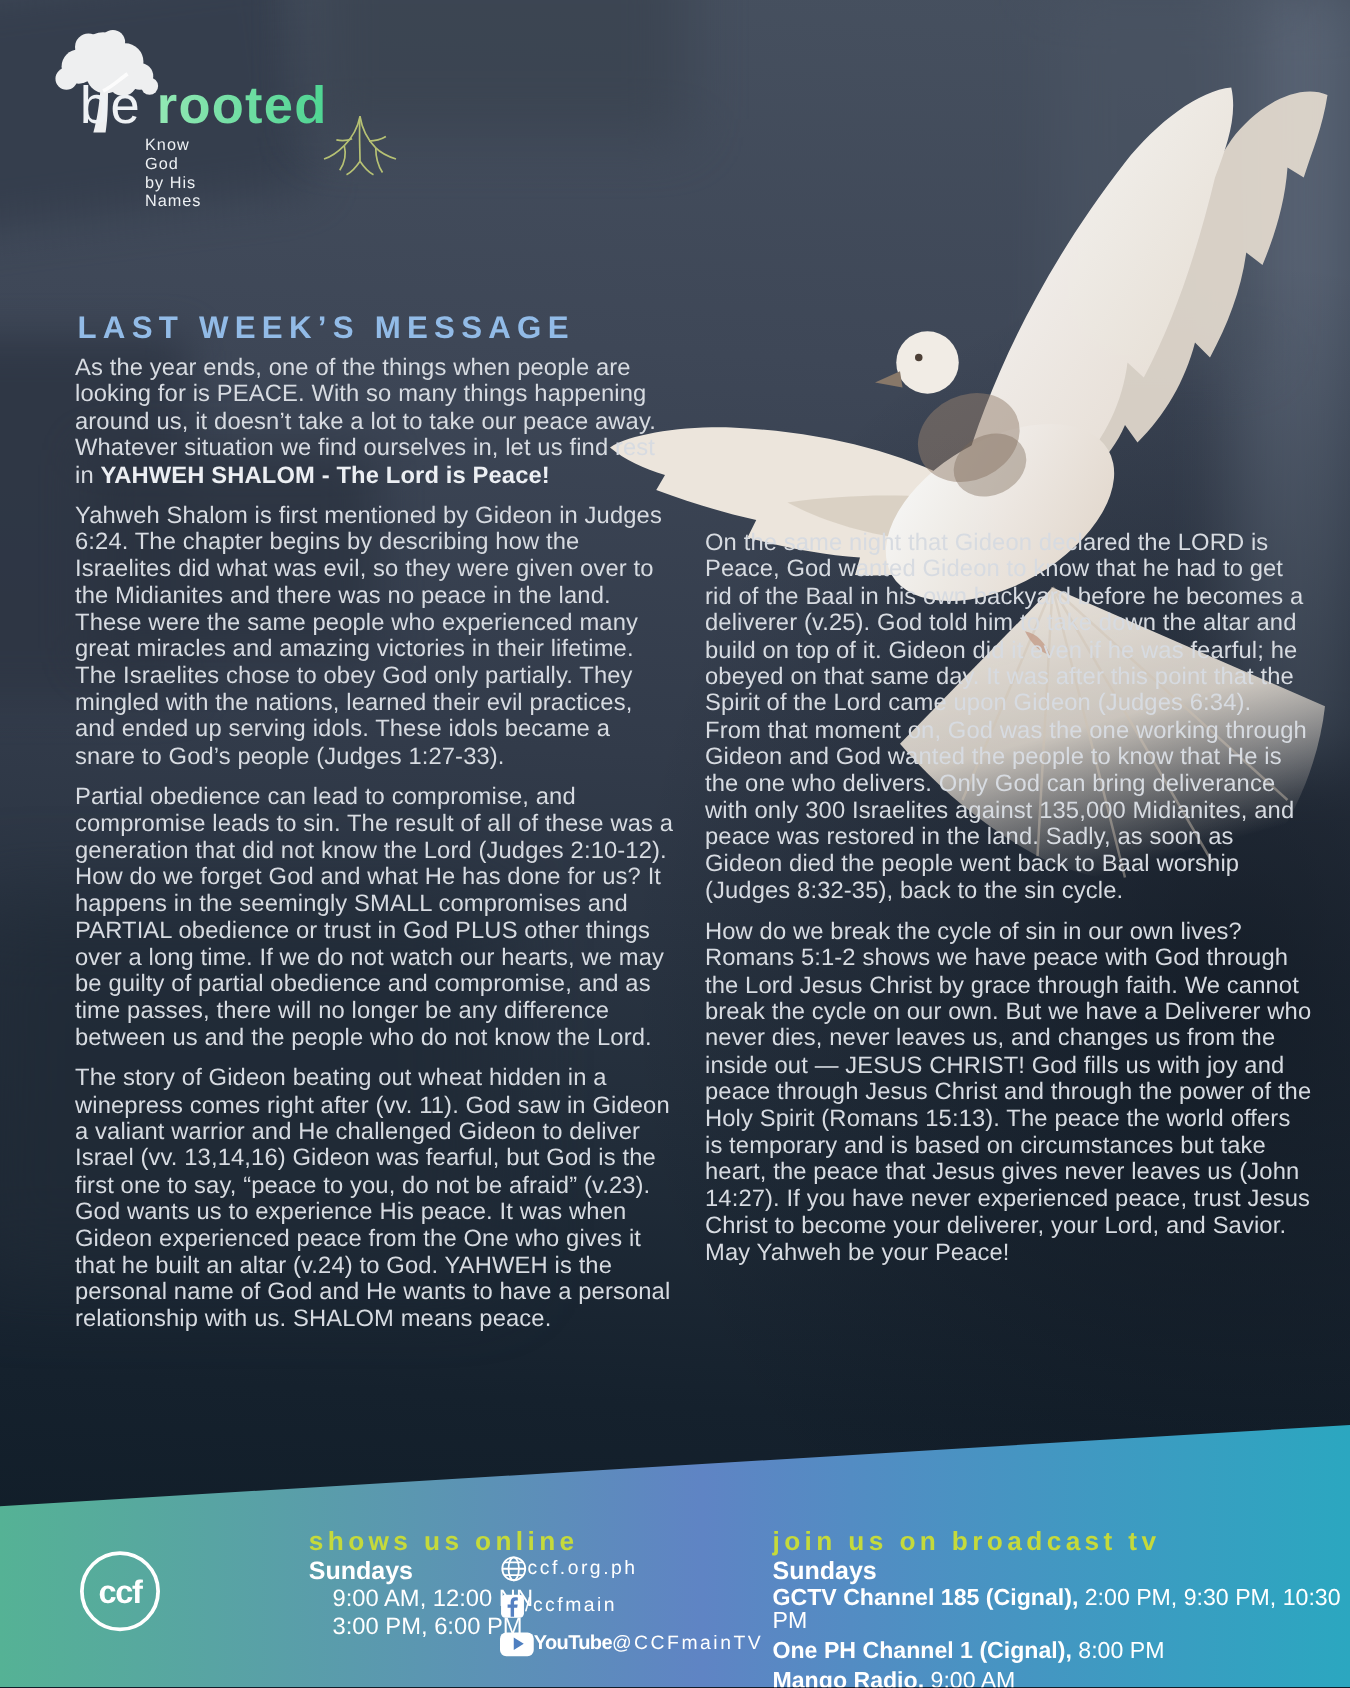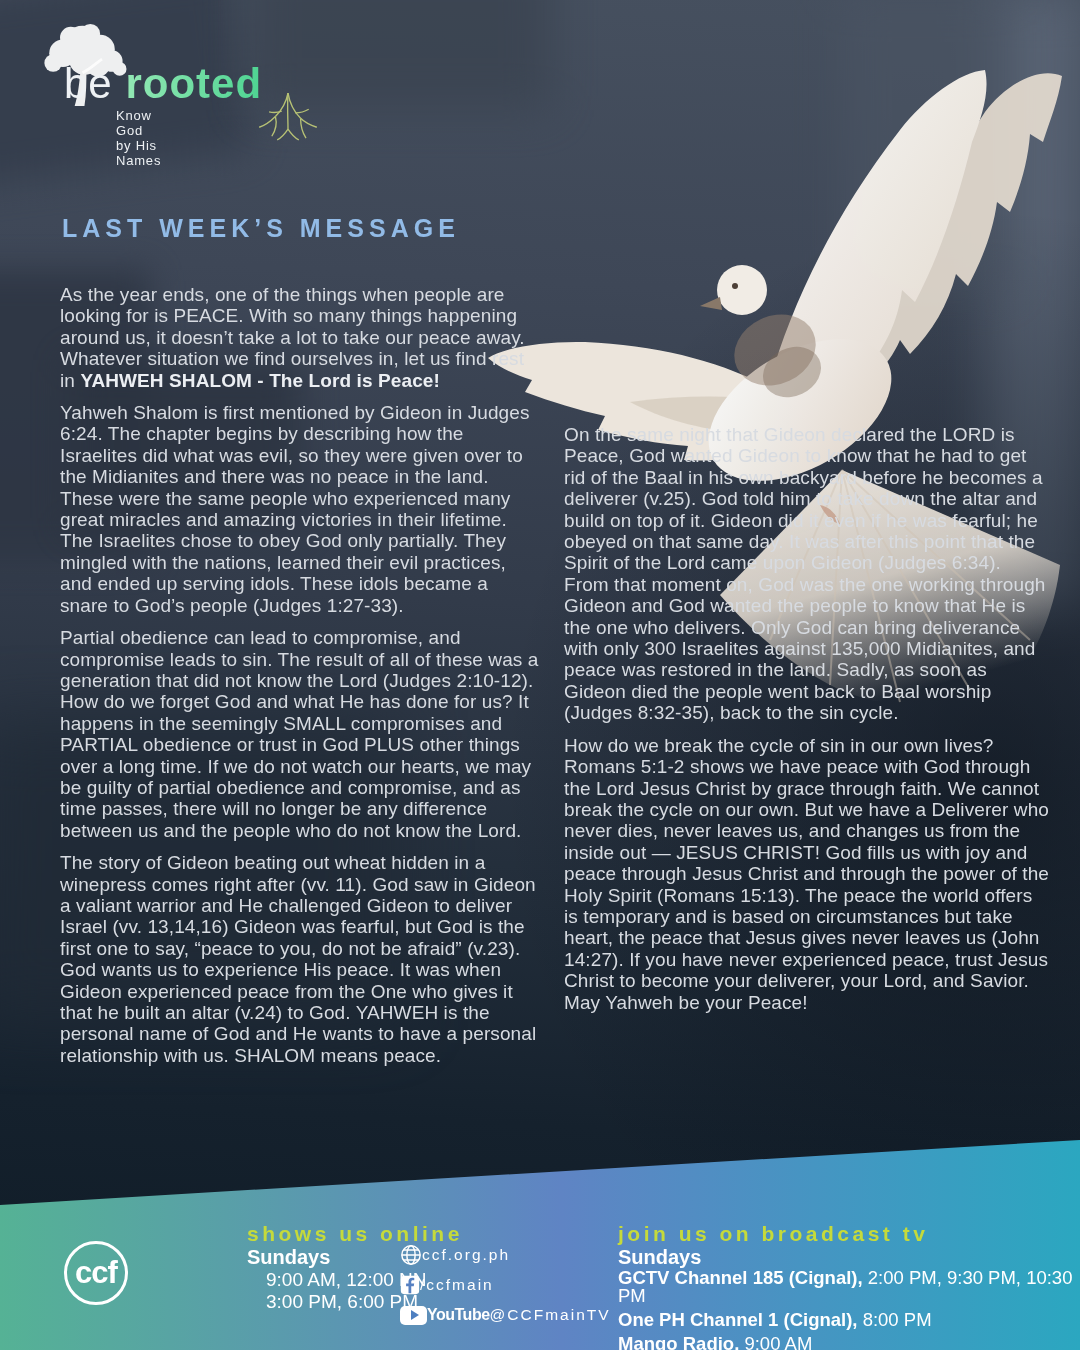--- a/index.html
+++ b/index.html
@@ -22,35 +22,35 @@
 
   .logo{position:absolute;left:0;top:0;z-index:2;}
   .tree{position:absolute;left:30px;top:20px;width:105px;height:88px;}
   .roots{position:absolute;left:252px;top:90px;width:72px;height:52px;}
   .logotext{position:absolute;left:64px;top:60px;font-size:42px;letter-spacing:1px;white-space:nowrap;}
   .logotext .be{font-weight:400;color:#eef1f4;}
   .logotext .rooted{font-weight:700;background:linear-gradient(90deg,#93e8b4,#4ed492);-webkit-background-clip:text;background-clip:text;color:transparent;}
   .tagline{position:absolute;left:116px;top:108px;font-size:13px;letter-spacing:.8px;color:#eef1f4;font-weight:400;}
 
   .title{position:absolute;left:56px;top:146px;z-index:2;font-size:80px;font-weight:700;letter-spacing:4px;color:#ffffff;line-height:1;}
-  .subtitle{position:absolute;left:62px;top:214px;z-index:2;font-size:25px;font-weight:700;letter-spacing:5px;color:#92bbe7;}
+  .subtitle{position:absolute;left:62px;top:248px;z-index:2;font-size:25px;font-weight:700;letter-spacing:5px;color:#92bbe7;}
 
   .col{position:absolute;z-index:2;}
   .col p{margin:0 0 11px 0;font-size:19px;line-height:21.4px;letter-spacing:.1px;color:#d7dbe1;}
   .col .b{font-weight:700;color:#eceff3;}
   .col-left{left:60px;top:284px;width:480px;}
   .col-right{left:564px;top:424px;width:486px;}
 
   .band{position:absolute;left:0;top:1130px;width:1080px;height:220px;z-index:3;
     background:linear-gradient(90deg,#55b295 0%,#5f84c4 52%,#2ba7c0 100%);
     clip-path:polygon(0 75px,100% 10px,100% 100%,0 100%);}
   .footer-content{position:absolute;left:0;top:1130px;width:1080px;height:220px;z-index:4;color:#fff;}
   .fi{position:absolute;}
   .ccf-circle{left:64px;top:111px;width:58px;height:58px;border:3px solid #fff;border-radius:50%;
-    display:flex;align-items:center;justify-content:center;font-weight:700;font-size:31px;letter-spacing:-1px;color:#fff;}
+    display:flex;align-items:center;justify-content:center;font-weight:700;font-size:26px;letter-spacing:-1px;color:#fff;}
   .sec-head{font-size:21px;font-weight:700;letter-spacing:3.5px;color:#c5da3b;}
   .day{font-size:20px;font-weight:700;}
   .times{font-size:19px;line-height:22px;font-weight:400;}
   .links{left:400px;top:114px;display:flex;flex-direction:column;gap:8px;}
   .linkrow{display:flex;align-items:center;height:22px;cursor:pointer;}
   .linkrow .lab{font-size:15.5px;letter-spacing:2px;font-weight:400;}
   .yt-badge{display:inline-flex;align-items:center;justify-content:center;width:27px;height:19px;background:#ffffff;border-radius:5px;}
   .yt-badge .tri{width:0;height:0;border-left:8px solid #4e7fc0;border-top:5px solid transparent;border-bottom:5px solid transparent;margin-left:2px;}
   .yt-word{font-size:16px;font-weight:700;letter-spacing:-0.5px;}
   .bline{font-size:18.5px;line-height:18px;font-weight:400;}

